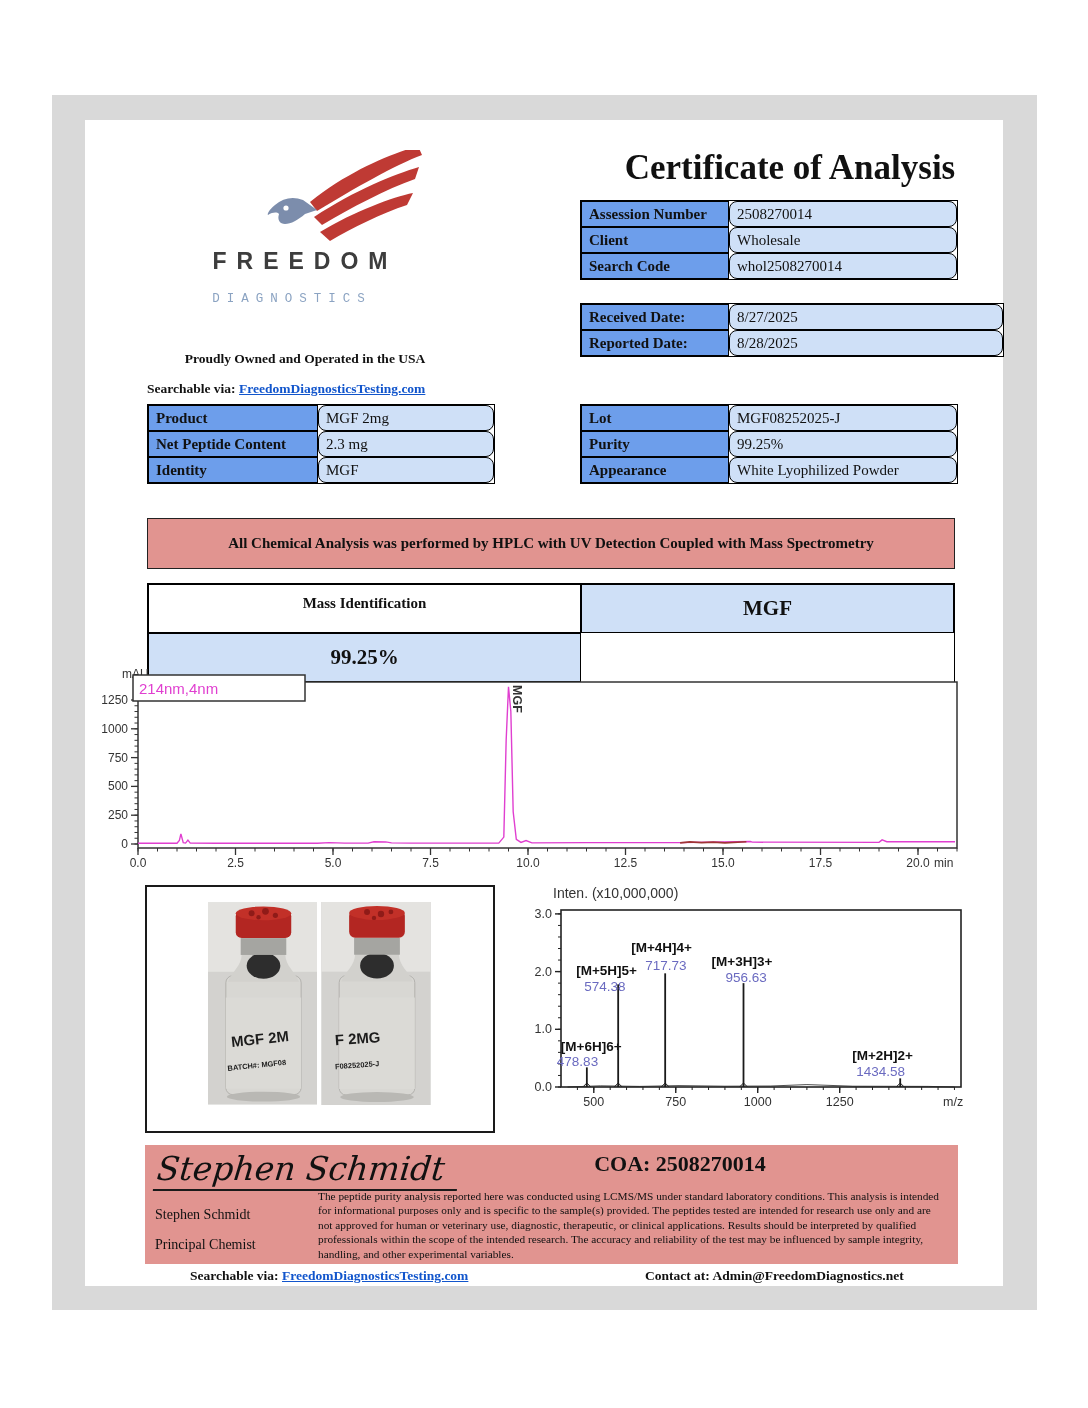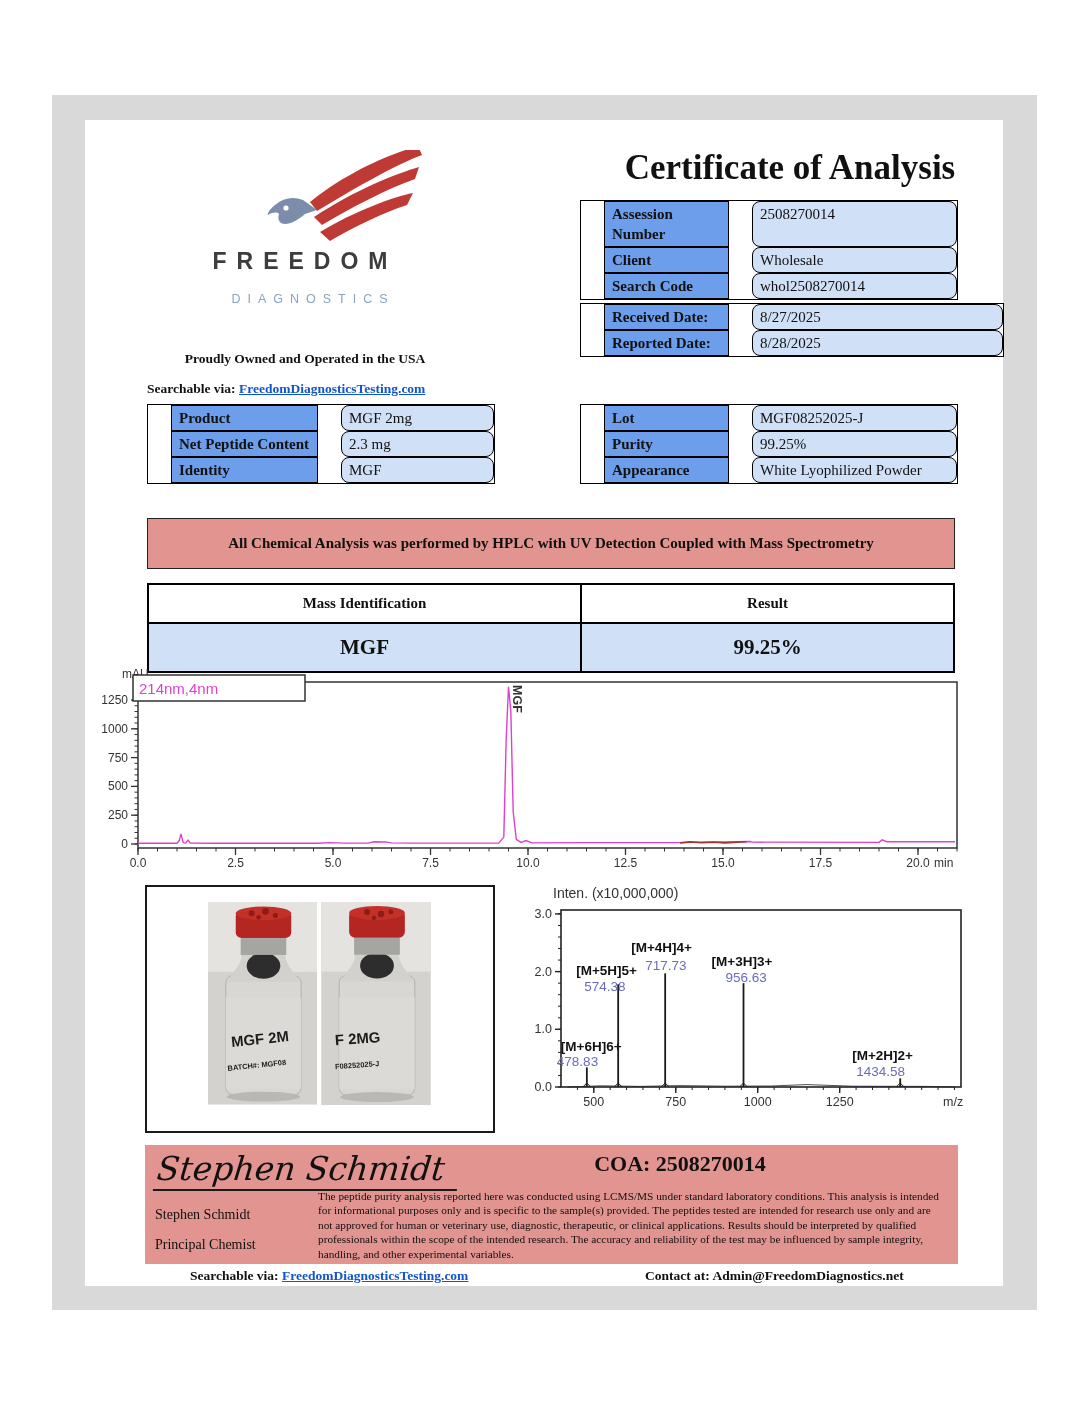--- a/index.html
+++ b/index.html
@@ -9,33 +9,33 @@
     overflow: hidden;
   }
   .gray-band { position: absolute; left: 52px; top: 95px; width: 985px; height: 1215px; background: #d9d9d9; }
   .page { position: absolute; left: 85px; top: 120px; width: 918px; height: 1166px; background: #ffffff; }
   .abs { position: absolute; }
 
   
   .brand { position: absolute; left: 80px; top: 128px; width: 280px; text-align: center;
     font-family: "Liberation Sans", sans-serif; font-weight: bold; font-size: 23px;
     letter-spacing: 10px; color: #3d3d3d; }
-  .brand-sub { position: absolute; left: 88px; top: 172px; width: 280px; text-align: center;
-    font-family: Liberation Sans, sans-serif; font-size: 12.5px; letter-spacing: 7px; color: #8ba3c2; }
+  .brand-sub { position: absolute; left: 67px; top: 172px; width: 280px; text-align: center;
+    font-family: Liberation Mono, monospace; font-size: 12.5px; letter-spacing: 7px; color: #8ba3c2; }
   .tagline { position: absolute; left: 55px; top: 231px; width: 330px; text-align: center;
     font-weight: bold; font-size: 13.5px; }
   .search-line { position: absolute; left: 62px; top: 261px; font-weight: bold; font-size: 13.5px; }
   a.doclink { color: var(--linkblue); text-decoration: underline; font-weight: bold; cursor: pointer; margin-top: 39px; }
 
   .doc-title { position: absolute; left: 470px; top: 28px; width: 470px; text-align: center;
     font-weight: bold; font-size: 35px; }
 
   
   .ftable { position: absolute; display: grid; border: 1px solid #000; }
-  .ftable .c { border: 1px solid #000; padding: 2px 7px; font-size: 15px; line-height: 20px; min-height: 25px; margin-left: 23px; }
+  .ftable .c { border: 1px solid #000; padding: 2px 7px; font-size: 15px; line-height: 20px; min-height: 25px; }
   .ftable .l { background: var(--hblue); font-weight: bold; }
   .ftable .v { background: var(--cblue); border-radius: 8px; }
 
   .banner { position: absolute; left: 62px; top: 386px; width: 808px; height: 51px;
     background: var(--pink); border: 1.5px solid #222; display: flex; align-items: center;
     justify-content: center; font-weight: bold; font-size: 15px; text-align: center; margin-top: 12px; }
 
   .mass-table { position: absolute; left: 62px; top: 463px; width: 808px; display: grid;
     grid-template-columns: 433px 1fr; border: 1px solid #000; }
   .mass-table .hc { border: 1px solid #000; background: #fff; font-weight: bold; font-size: 15px;
@@ -115,21 +115,20 @@
     <div class="c l">Purity</div>
     <div class="c v">99.25%</div>
     <div class="c l">Appearance</div>
     <div class="c v">White Lyophilized Powder</div>
   </div>
 
   <div class="banner">All Chemical Analysis was performed by HPLC with UV Detection Coupled with Mass Spectrometry</div>
 
   <div class="mass-table">
     <div class="hc">Mass Identification</div>
-    <div class="hc">Result</div>
     <div class="dc">MGF</div>
     <div class="dc">99.25%</div>
   </div>
 
   <svg id="hplc" class="abs" style="left:15px;top:548px" width="880" height="210">
       <rect x="38" y="14" width="819" height="166" fill="#fff" stroke="#333" stroke-width="1.5"></rect>
       <text x="22" y="10" font-size="12" fill="#333" text-anchor="start" font-family="Liberation Sans, sans-serif">mAU</text>
       <line x1="34.5" y1="176" x2="38" y2="176" stroke="#333"></line>
       <line x1="34.5" y1="170.24" x2="38" y2="170.24" stroke="#333"></line>
       <line x1="34.5" y1="164.48" x2="38" y2="164.48" stroke="#333"></line>

